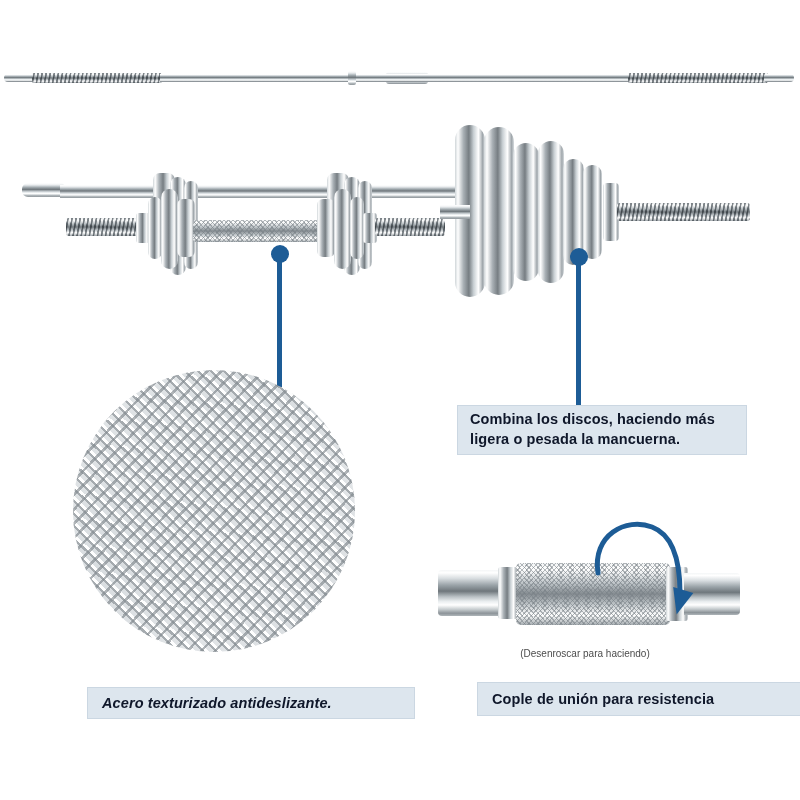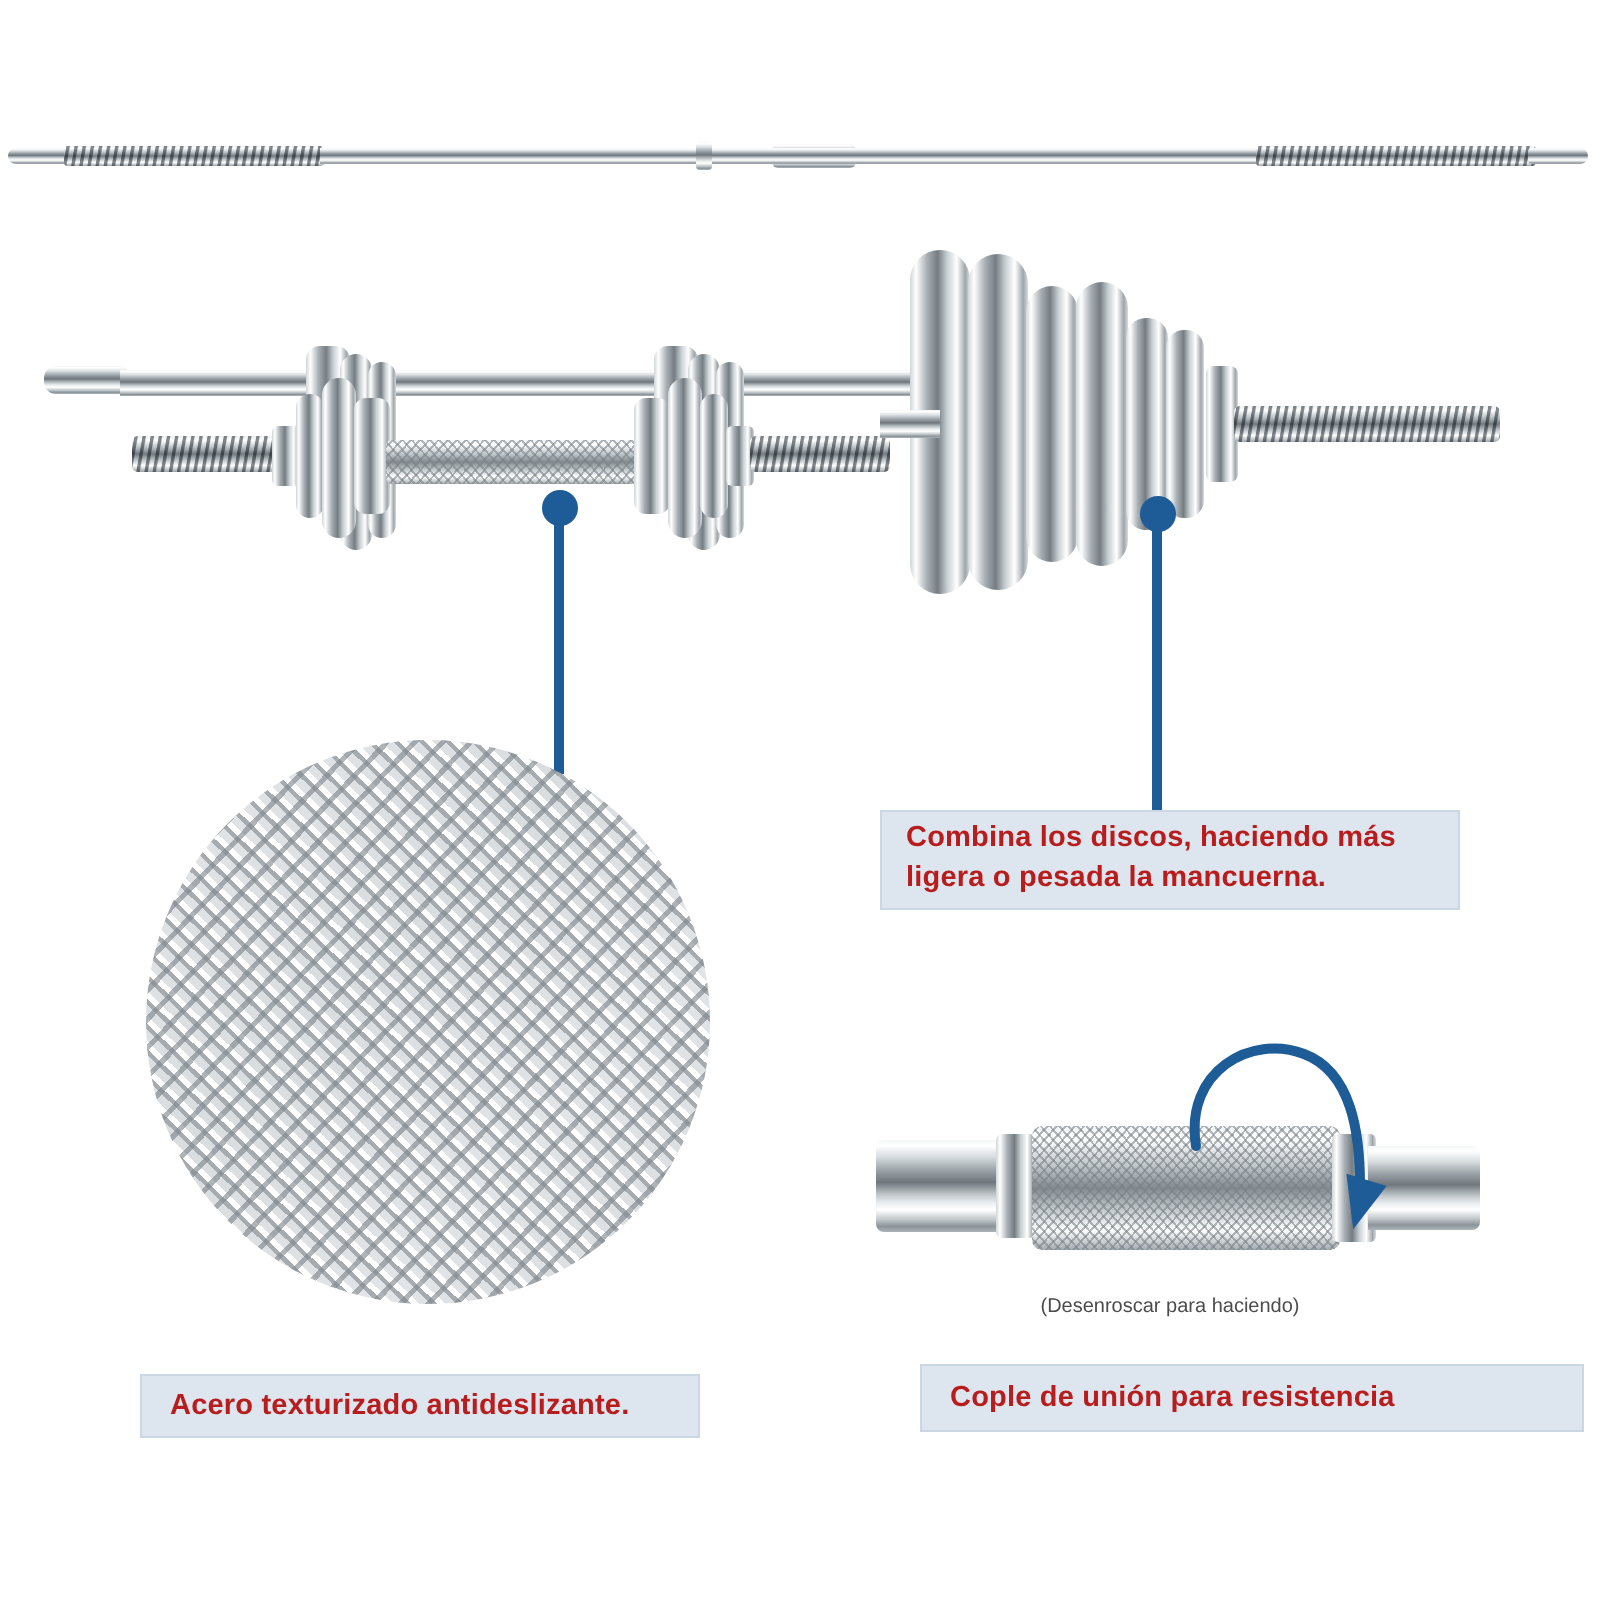--- a/index.html
+++ b/index.html
@@ -44,26 +44,27 @@
       repeating-linear-gradient(-48deg, rgba(120,128,134,.55) 0px, rgba(120,128,134,.55) 1px,
         rgba(255,255,255,0) 1px, rgba(255,255,255,0) 3.4px),
       linear-gradient(to bottom, #f0f2f3 0%, #ffffff 10%, #c0c6ca 32%, #848b90 50%,
         #c4cacd 68%, #ffffff 84%, #a3aaae 100%);
   }
 
   
   .callout{
     background:#dde6ee;
     border:1px solid #cbd7e2;
-    color:#b91c1c;
+    color:#0f172a;
     font-weight:700;
     letter-spacing:.1px;
     box-sizing:border-box;
     display:flex;
     align-items:center;
+    margin-left:17px;
   }
   .callout .ctext{display:block;width:100%;}
 
   
   .leader{background:#1d5c96;}
   .dot{background:#1d5c96;border-radius:50%;}
 
   .subcap{
     color:#4c4c4c;
     font-size:10px;
@@ -162,21 +163,21 @@
 
   <div class="abs dot" style="left:570px;top:248px;width:18px;height:18px;"></div>
   <div class="abs leader" style="left:576px;top:257px;width:5px;height:150px;"></div>
 
   <div class="callout" style="left:440px;top:405px;width:290px;height:50px;position:absolute;padding:0 12px;font-size:14.5px;line-height:1.35;">
     <span class="ctext">Combina los discos, haciendo más ligera o pesada la mancuerna.</span>
   </div>
 
   <div class="abs magnifier" style="left:73px;top:370px;width:282px;height:282px;"></div>
 
-  <div class="callout" style="left:70px;top:687px;width:280px;height:32px;position:absolute;padding:0 14px;font-size:14.5px;">
+  <div class="callout" style="left:70px;top:687px;width:328px;height:32px;position:absolute;padding:0 14px;font-size:14.5px;font-style:italic;">
     <span class="ctext">Acero texturizado antideslizante.</span>
   </div>
 
   <div class="abs" style="left:430px;top:515px;width:310px;height:130px;">
 
     <div class="abs chrome" style="left:8px;top:55px;width:68px;height:46px;border-radius:4px 0 0 4px;"></div>
 
     <div class="abs chrome-v" style="left:68px;top:52px;width:20px;height:52px;border-radius:3px;"></div>
 
     <div class="abs knurl" style="left:86px;top:48px;width:154px;height:62px;border-radius:5px;"></div>

